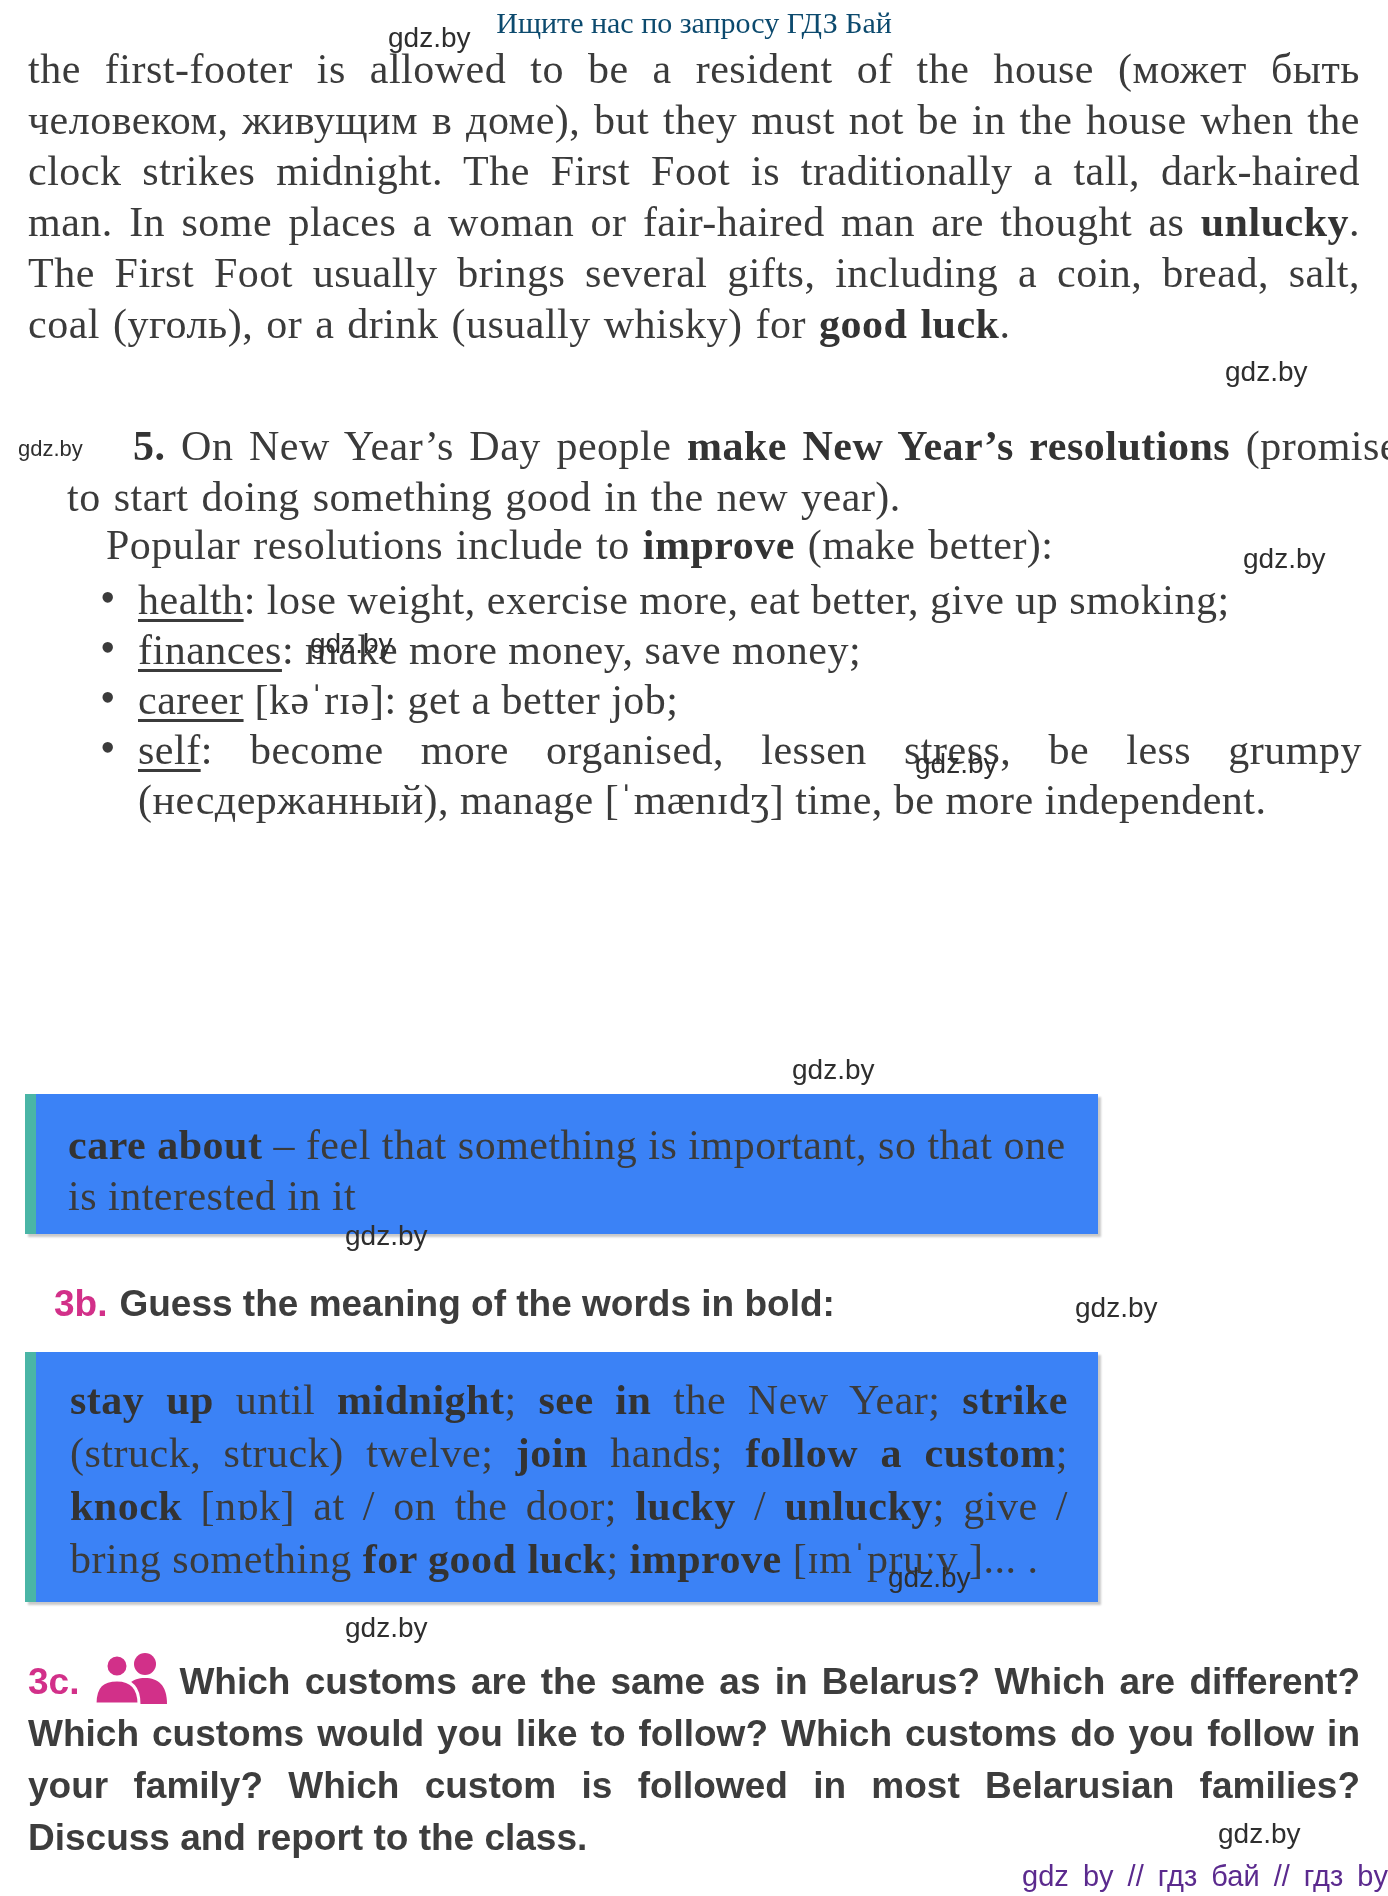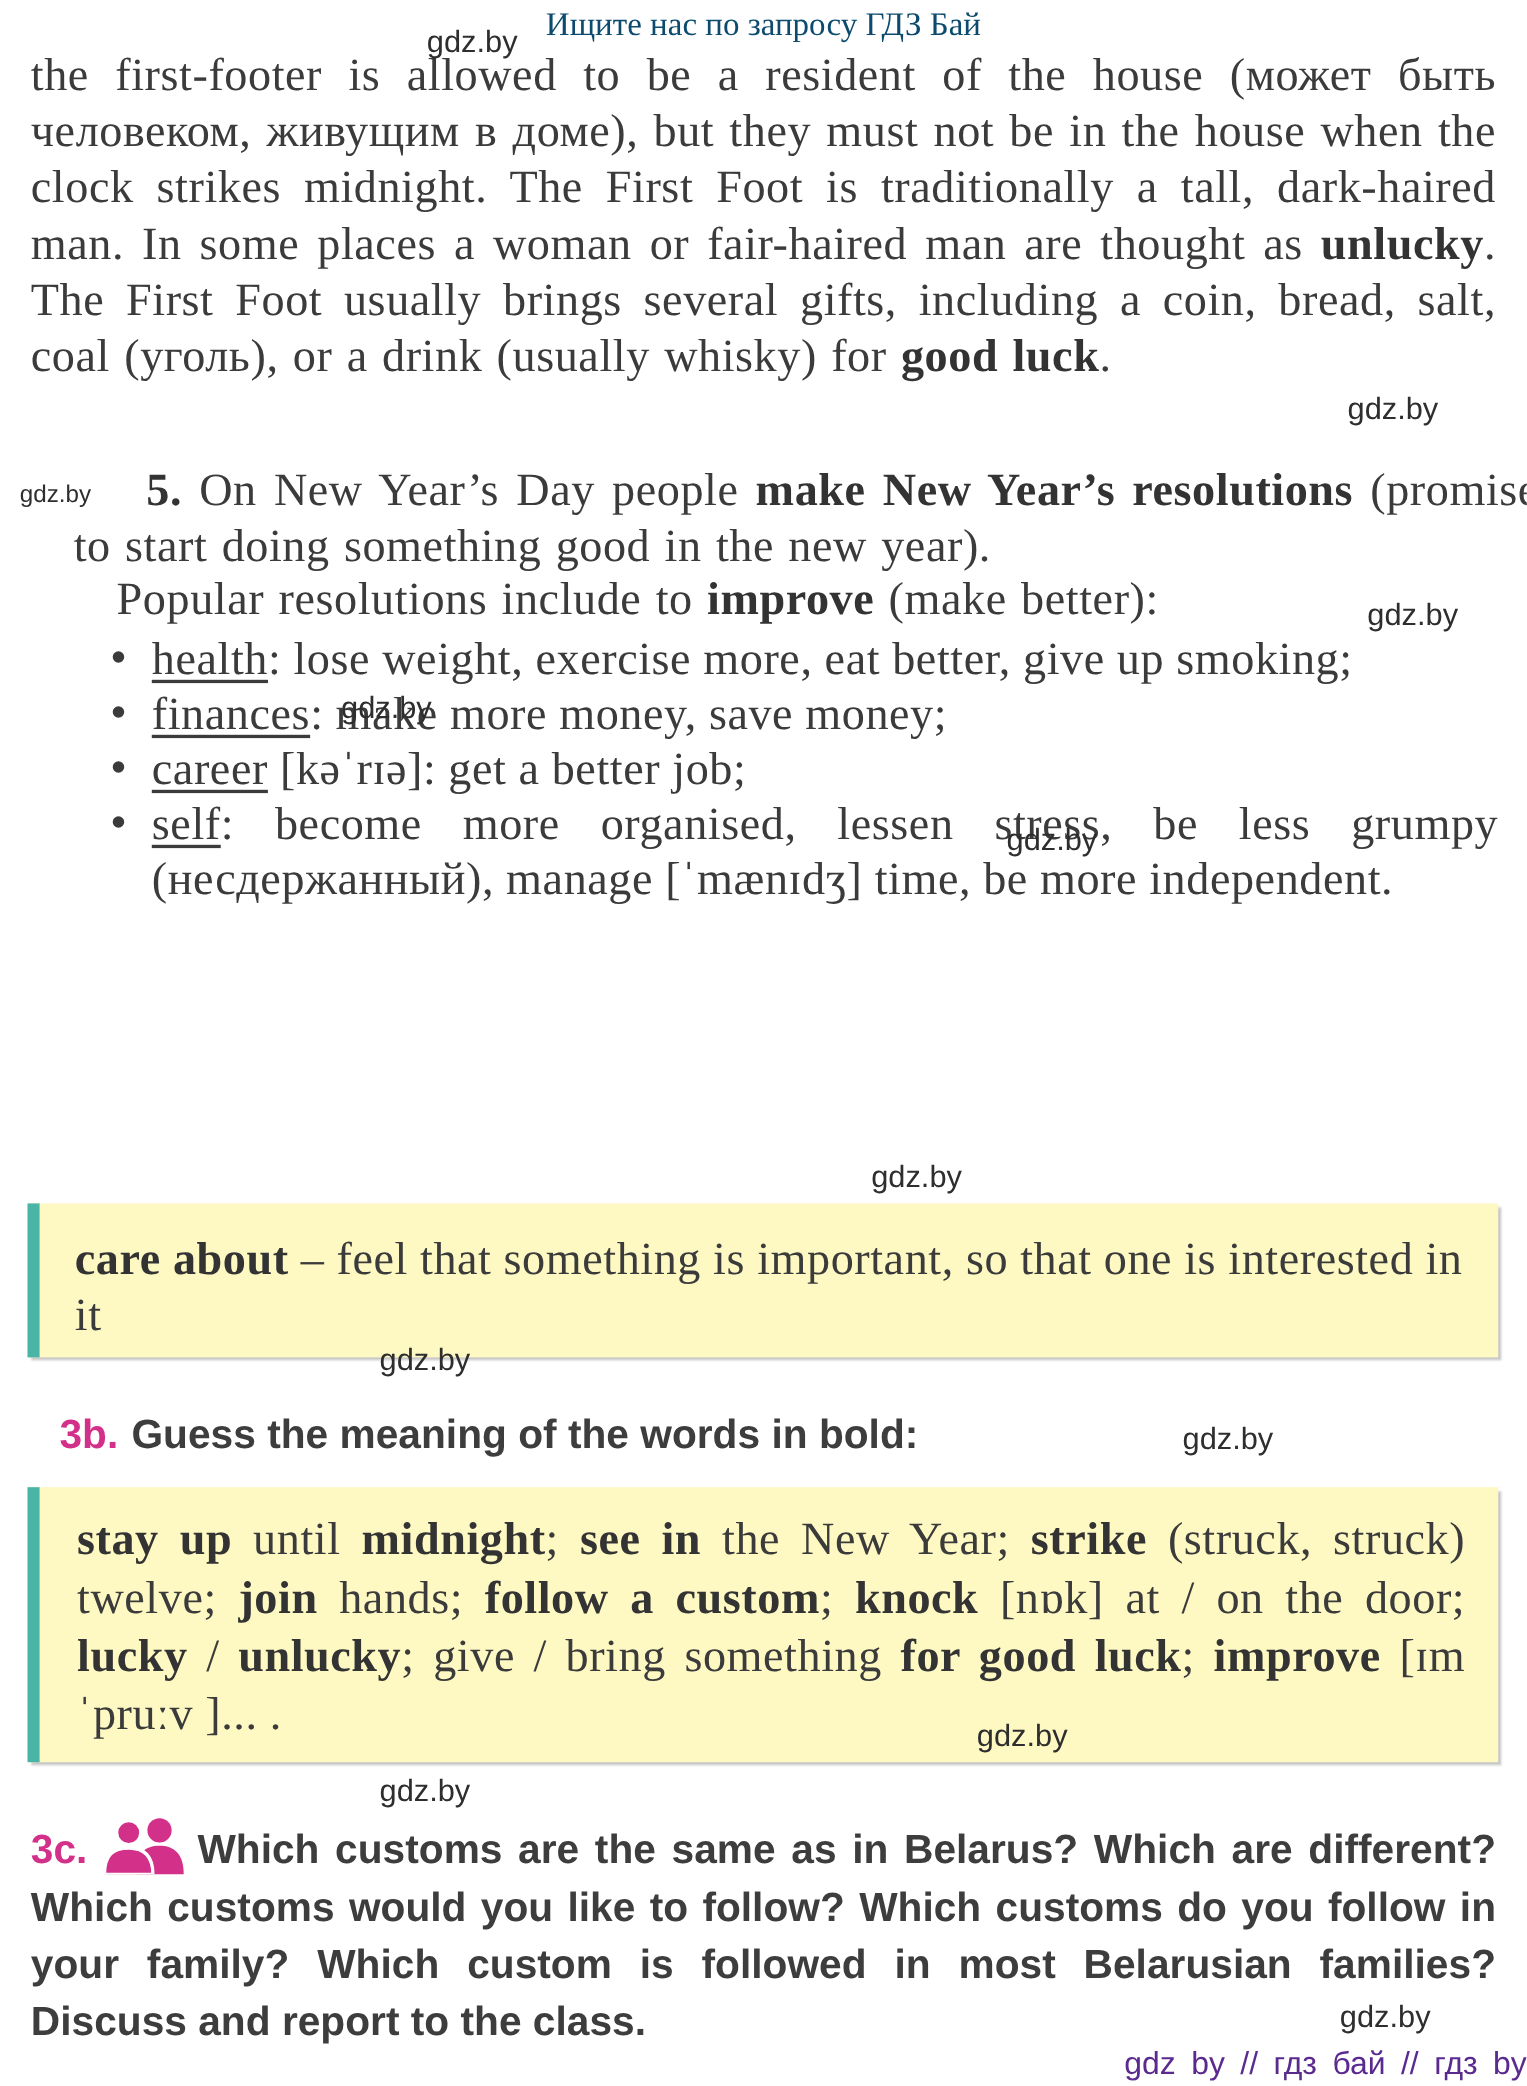--- a/index.html
+++ b/index.html
@@ -59,22 +59,22 @@
   }
   .bullets li::before {
     content:"\2022";
     position:absolute; left:0; top:-2px; font-size:44px; color:#3b3b3b;
   }
   u { text-decoration:underline; text-underline-offset:5px; text-decoration-thickness:2.5px; }
   b { font-weight:bold; color:#333333; }
 
   
   .note-box {
-    position:absolute; left:25px; width:1337px;
-    background:#fef9c3;
+    position:absolute; left:25px; width:1073px;
+    background:#3b82f6;
     border-left:11px solid #4ab5a6;
     box-shadow:3px 3px 2px #c9c9c9;
     font-size:42px; letter-spacing:0.5px;
     color:#3b3b3b;
   }
   .box1 { top:1094px; height:140px; padding:26px 30px 0 32px; line-height:51px; }
   .box2 { top:1352px; height:250px; padding:22px 30px 0 34px; line-height:53px; text-align:justify; }
 
   
   .h3b {

